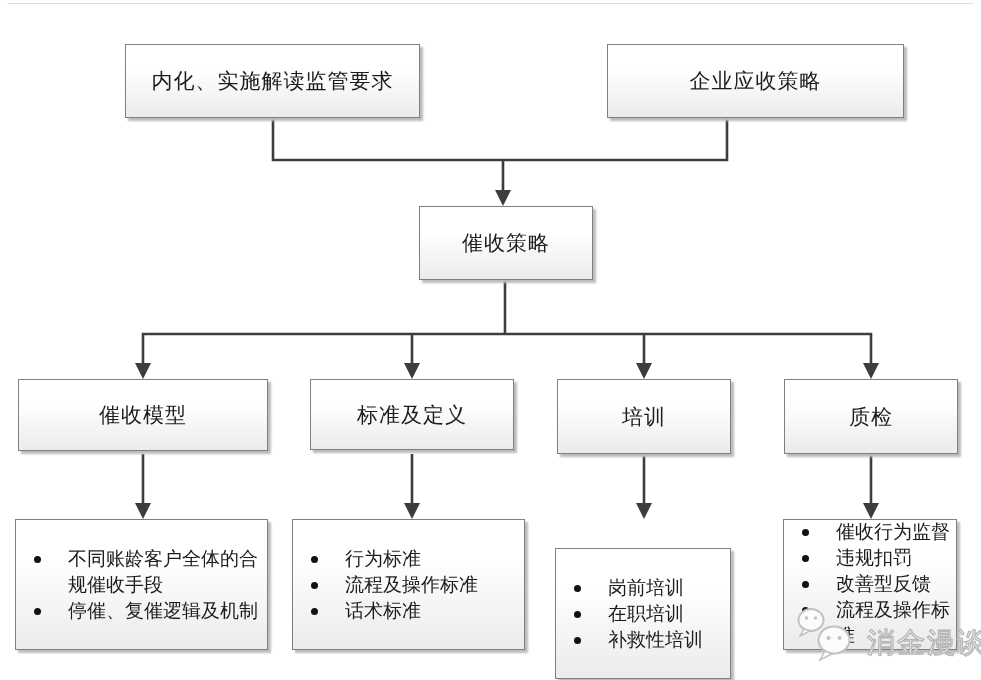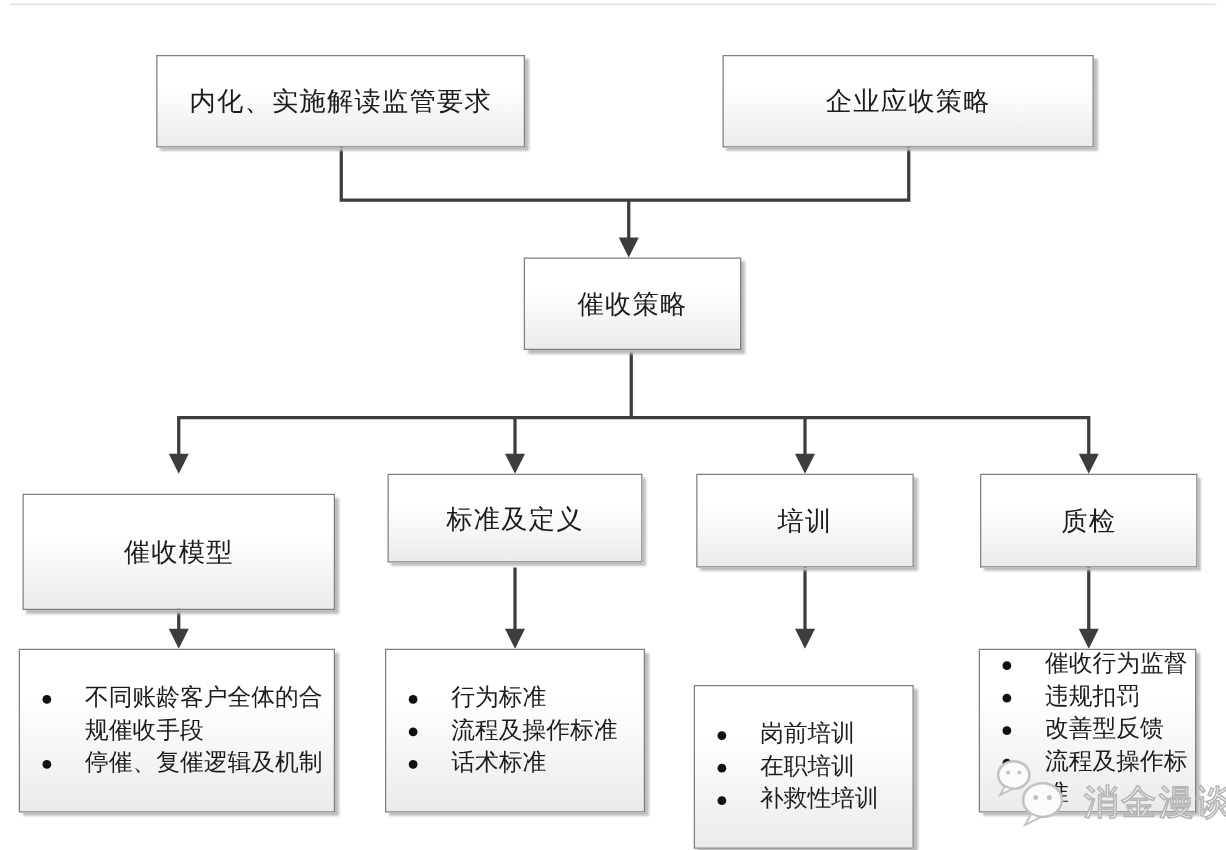--- a/index.html
+++ b/index.html
@@ -18,36 +18,36 @@
   .arrowhead{fill:var(--line);stroke:none;}
   .node{
     position:absolute;z-index:2;box-sizing:border-box;
     border:1px solid var(--box_border);
     background:linear-gradient(180deg,var(--box_fill_top) 0%,var(--box_fill_top) 35%,var(--box_fill_bottom) 100%);
     box-shadow:3px 3px 2px var(--shadow);
     display:flex;align-items:center;justify-content:center;
     font-size:21px;letter-spacing:1px;text-align:center;
   }
   .n-reg{left:125px;top:44px;width:295px;height:74px;}
-  .n-rcv{left:578px;top:44px;width:297px;height:74px;}
+  .n-rcv{left:607px;top:44px;width:297px;height:74px;}
   .n-strategy{left:419px;top:206px;width:174px;height:74px;}
-  .n-model{left:18px;top:395px;width:250px;height:93px;}
+  .n-model{left:18px;top:379px;width:250px;height:72px;}
   .n-standard{left:310px;top:379px;width:204px;height:71px;}
   .n-training{left:557px;top:379px;width:174px;height:75px;}
   .n-qc{left:784px;top:379px;width:174px;height:75px;}
   .detail{
     position:absolute;z-index:2;box-sizing:border-box;
     border:1px solid var(--box_border);
     background:linear-gradient(180deg,var(--box_fill_top) 0%,var(--box_fill_top) 30%,var(--box_fill_bottom) 100%);
     box-shadow:3px 3px 2px var(--shadow);
     display:flex;flex-direction:column;justify-content:center;
     top:519px;height:131px;
   }
   .d1{left:15px;width:253px;}
-  .d2{left:308px;width:208px;}
+  .d2{left:292px;width:233px;}
   .d3{left:555px;width:176px;margin-top:29px;}
   .d4{left:783px;width:174px;justify-content:flex-end;}
   .detail ul{list-style:none;margin:0;padding:0;}
   .detail li{
     position:relative;padding-left:52px;padding-right:4px;
     font-size:19px;line-height:26px;
   }
   .detail li::before{
     content:"";position:absolute;left:18px;top:10px;width:7px;height:7px;
     border-radius:50%;background:var(--bullet);

